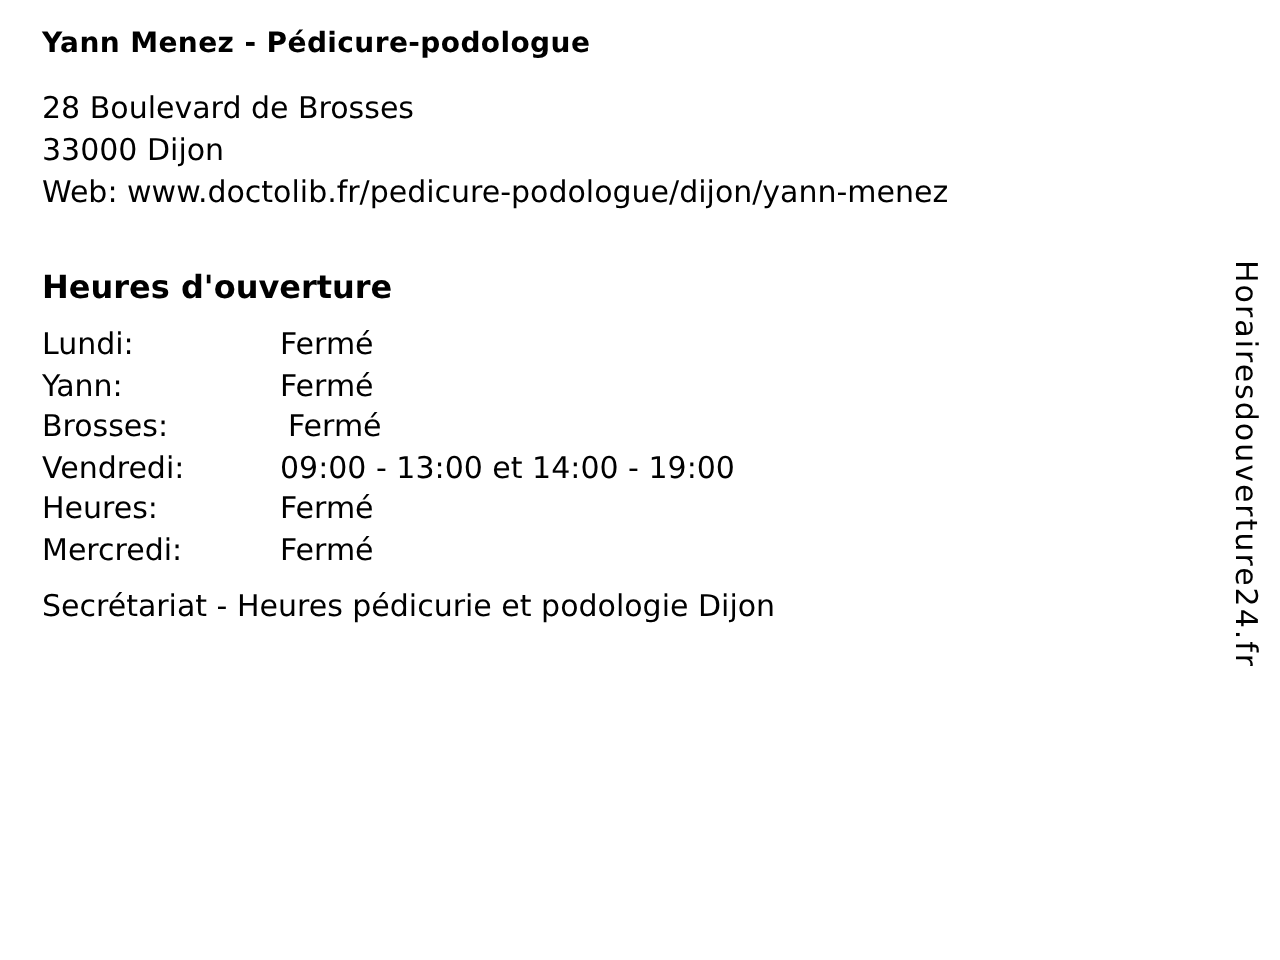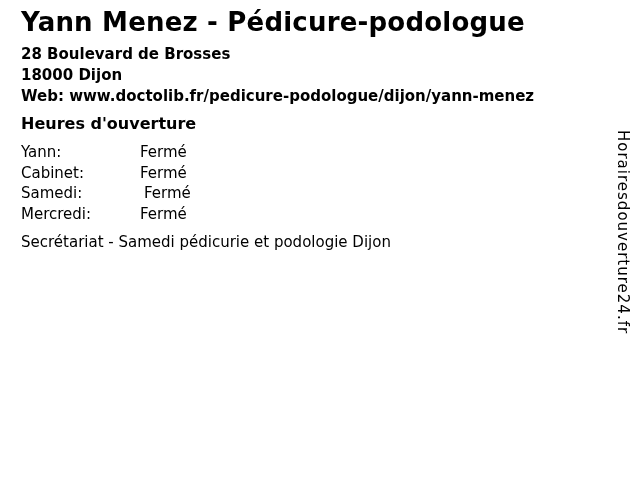--- a/index.html
+++ b/index.html
@@ -12,40 +12,39 @@
     background: #ffffff;
     color: #000000;
     font-family: "DejaVu Sans", "Liberation Sans", sans-serif;
     overflow: hidden;
     position: relative;
   }
   .content {
     padding: 9px 40px 0 21px;
   }
   .page-title {
-    font-size: 26px;
+    font-size: 14px;
     line-height: 27px;
     font-weight: bold;
     margin: 0;
     letter-spacing: 0.2px;
   }
   .address-block {
     margin-top: 8px;
     font-size: 15px;
     line-height: 21px;
-    font-weight: bold;
   }
   .address-block div {
     white-space: nowrap;
   }
   .section-heading {
     font-size: 16px;
     line-height: 22px;
     font-weight: bold;
-    margin: 6px 0 0 0;
+    margin: 26px 0 0 0;
   }
   .hours-list {
     margin-top: 7px;
     font-size: 15px;
     line-height: 20.5px;
   }
   .hours-row {
     white-space: nowrap;
   }
   .day-label {
@@ -76,39 +75,45 @@
 </style>
 </head>
 <body>
 
 <div class="content">
 
   <h1 class="page-title">Yann Menez - Pédicure-podologue</h1>
 
   <div class="address-block">
     <div>28 Boulevard de Brosses</div>
-    <div>18000 Dijon</div>
+    <div>33000 Dijon</div>
     <div><span>Web: </span><span>www.doctolib.fr/pedicure-podologue/dijon/yann-menez</span></div>
   </div>
 
   <h2 class="section-heading">Heures d'ouverture</h2>
 
   <div class="hours-list">
     <div class="hours-row">
+      <span class="day-label">Lundi:</span><span class="day-value">Fermé</span>
+    </div>
+    <div class="hours-row">
       <span class="day-label">Yann:</span><span class="day-value">Fermé</span>
     </div>
     <div class="hours-row">
-      <span class="day-label">Cabinet:</span><span class="day-value">Fermé</span>
+      <span class="day-label">Brosses:</span><span class="day-value">Fermé</span>
     </div>
     <div class="hours-row">
-      <span class="day-label">Samedi:</span><span class="day-value">Fermé</span>
+      <span class="day-label">Vendredi:</span><span class="day-value">09:00 - 13:00 et 14:00 - 19:00</span>
+    </div>
+    <div class="hours-row">
+      <span class="day-label">Heures:</span><span class="day-value">Fermé</span>
     </div>
     <div class="hours-row">
       <span class="day-label">Mercredi:</span><span class="day-value">Fermé</span>
     </div>
   </div>
 
 
-  <div class="extra-text">Secrétariat - Samedi pédicurie et podologie Dijon</div>
+  <div class="extra-text">Secrétariat - Heures pédicurie et podologie Dijon</div>
 
 </div>
 
 <div class="watermark">Horairesdouverture24.fr</div>
 
 </body></html>

